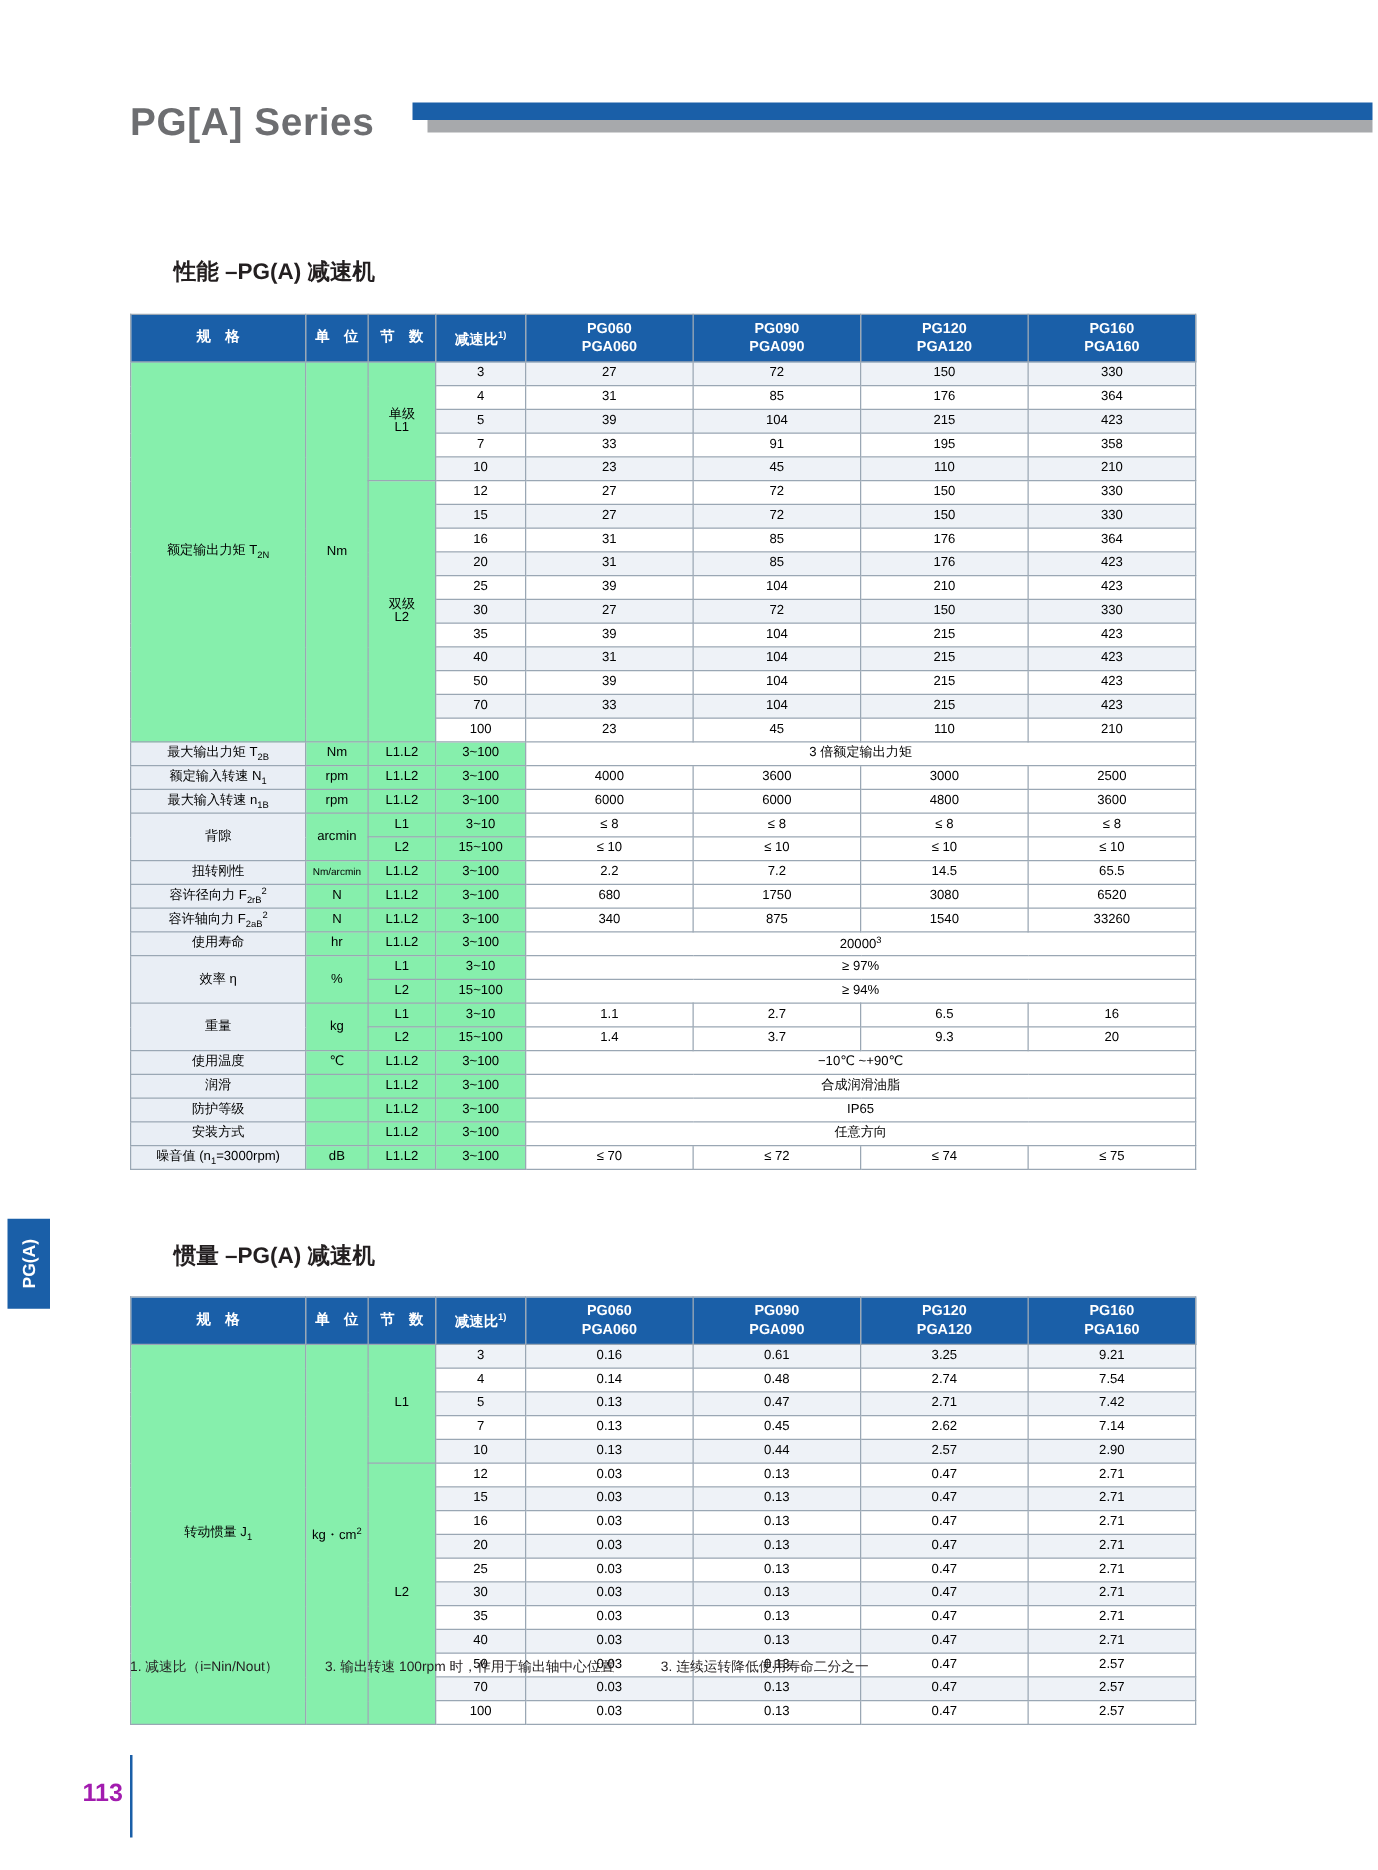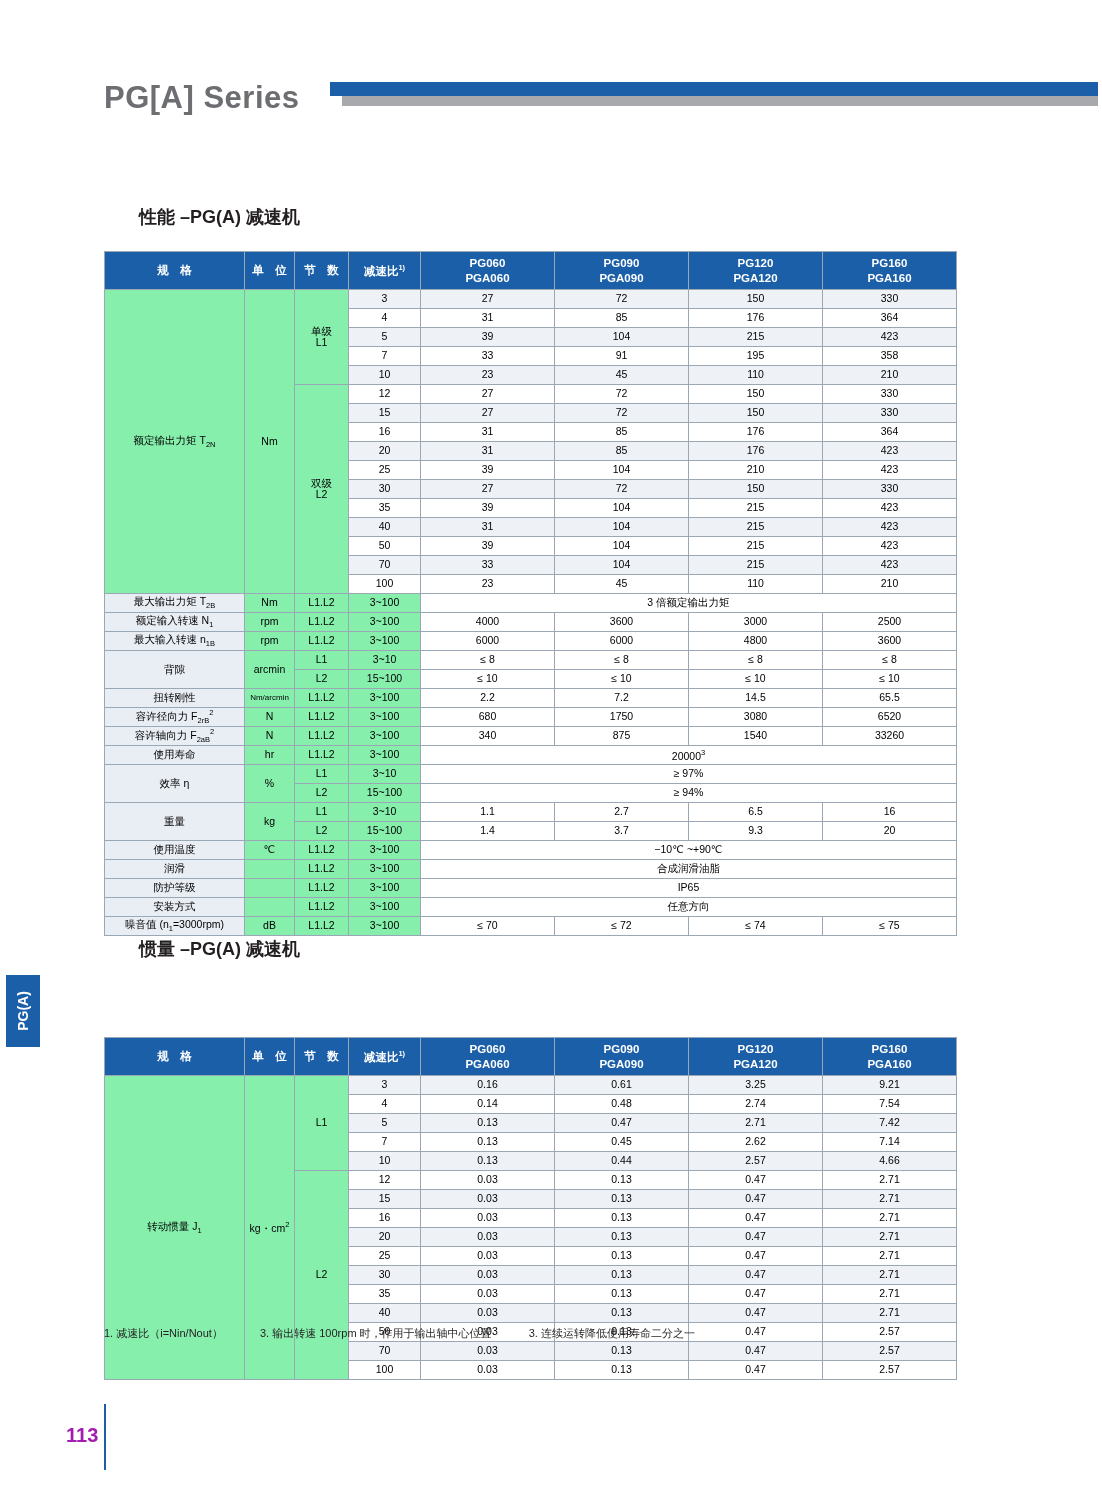--- a/index.html
+++ b/index.html
@@ -25,21 +25,21 @@
   }
   .header .bar-grey{
     position:absolute;left:342px;top:18px;width:756px;height:10px;background:#a7a9ac;
   }
   
   .sec-title{
     position:absolute;left:104px;
     font-size:18px;font-weight:bold;color:#231f20;margin-left:35px;
   }
   #sec1{top:205px;}
-  #sec2{top:937px;text-align:right;}
+  #sec2{top:992px;text-align:right;}
 
   
   table{border-collapse:collapse;table-layout:fixed;}
   .tbl{
     position:absolute;left:104px;
     font-size:10.5px;color:#000;
   }
   #table1{top:251px;}
   #table2{top:1037px;}
   .tbl td,.tbl th{
@@ -462,21 +462,21 @@
     <td class="white">0.13</td>
     <td class="white">0.45</td>
     <td class="white">2.62</td>
     <td class="white">7.14</td>
   </tr>
   <tr>
     <td class="alt">10</td>
     <td class="alt">0.13</td>
     <td class="alt">0.44</td>
     <td class="alt">2.57</td>
-    <td class="alt">4.66</td>
+    <td class="alt">2.90</td>
   </tr>
 
   <tr>
     <td class="lbl" rowspan="11">L2</td>
     <td class="white">12</td>
     <td class="white">0.03</td>
     <td class="white">0.13</td>
     <td class="white">0.47</td>
     <td class="white">2.71</td>
   </tr>

